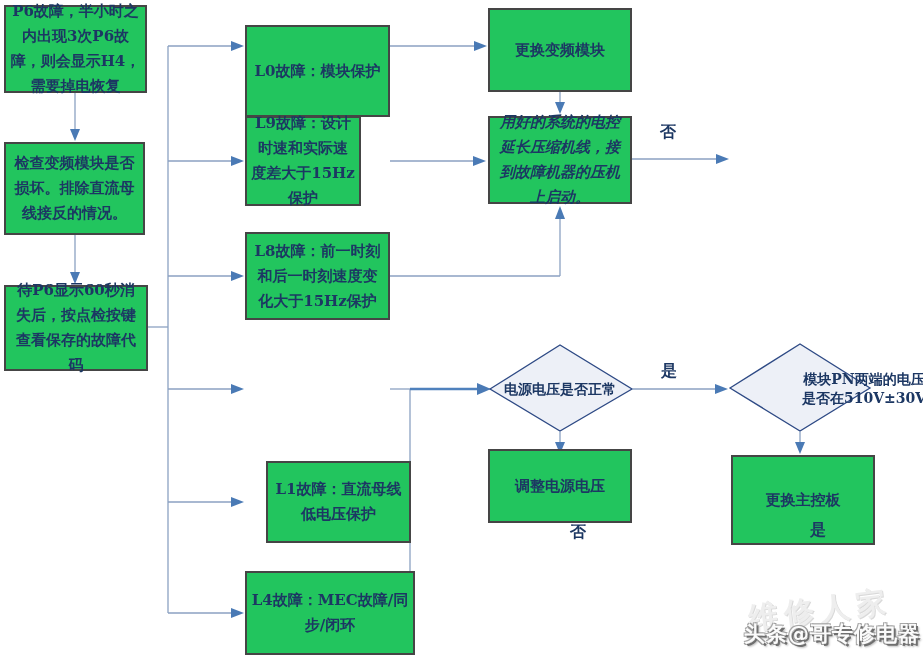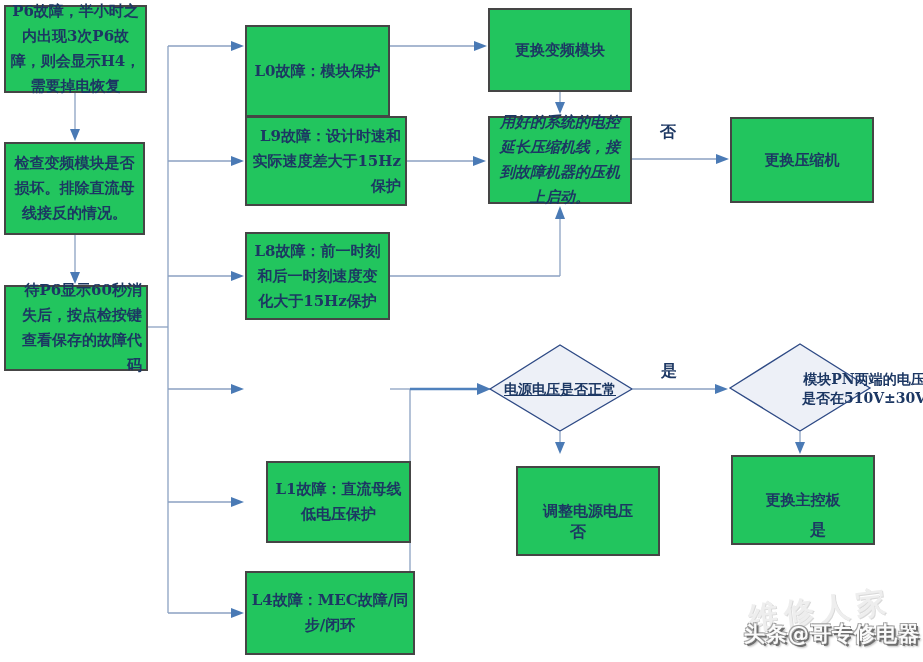--- a/index.html
+++ b/index.html
@@ -119,35 +119,34 @@
     </g>
 
     <g>
       <line x1="800" y1="431" x2="800" y2="442" stroke="#8ba1c2" stroke-width="1.3"></line>
       <polygon points="800,454 795,442 805,442" fill="#4a7ab5"></polygon>
     </g>
   </svg>
 
   <div class="node" style="left:4px;top:5px;width:143px;height:88px;">P6故障，半小时之内出现3次P6故障，则会显示H4，需要掉电恢复</div>
   <div class="node" style="left:4px;top:142px;width:141px;height:93px;">检查变频模块是否损坏。排除直流母线接反的情况。</div>
-  <div class="node" style="left:4px;top:285px;width:144px;height:86px;text-align:right;">待P6显示60秒消失后，按点检按键查看保存的故障代码</div>
+  <div class="node" style="left:4px;top:285px;width:144px;height:86px;">待P6显示60秒消失后，按点检按键查看保存的故障代码</div>
 
   <div class="node" style="left:245px;top:6px;width:145px;height:92px;margin-top:19px;">L0故障：模块保护</div>
-  <div class="node" style="left:245px;top:116px;width:162px;height:90px;text-align:right;">L9故障：设计时速和实际速度差大于15Hz保护</div>
+  <div class="node" style="left:245px;top:116px;width:116px;height:90px;">L9故障：设计时速和实际速度差大于15Hz保护</div>
   <div class="node" style="left:245px;top:232px;width:145px;height:88px;">L8故障：前一时刻和后一时刻速度变化大于15Hz保护</div>
   <div class="node" style="left:245px;top:461px;width:145px;height:82px;margin-left:21px;">L1故障：直流母线低电压保护</div>
   <div class="node" style="left:245px;top:571px;width:170px;height:84px;">L4故障：MEC故障/同步/闭环</div>
 
   <div class="node" style="left:488px;top:8px;width:144px;height:84px;">更换变频模块</div>
   <div class="node" style="left:488px;top:116px;width:144px;height:88px;font-style:italic;">用好的系统的电控延长压缩机线，接到故障机器的压机上启动。</div>
-  <div class="node" style="left:730px;top:117px;width:144px;height:86px;">更换压缩机</div>
-  <div class="node" style="left:488px;top:466px;width:144px;height:90px;margin-left:28px;">调整电源电压</div>
+  <div class="node" style="left:488px;top:449px;width:144px;height:74px;">调整电源电压</div>
   <div class="node" style="left:731px;top:455px;width:144px;height:90px;">更换主控板</div>
 
-  <div class="diamond-text" style="left:498px;top:352px;width:124px;height:74px;text-decoration:underline;">电源电压是否正常</div>
+  <div class="diamond-text" style="left:498px;top:352px;width:124px;height:74px;">电源电压是否正常</div>
   <div class="diamond-text" style="left:773px;top:349px;width:126px;height:80px;margin-left:28px;">模块PN两端的电压是否在510V±30V</div>
 
   <div class="edge-label" style="left:660px;top:122px;">否</div>
   <div class="edge-label" style="left:661px;top:361px;">是</div>
   <div class="edge-label" style="left:570px;top:522px;">否</div>
   <div class="edge-label" style="left:810px;top:520px;">是</div>
 
   <div class="wm-faint" style="left:748px;top:590px;">维修人家</div>
   <div class="wm-byline" style="left:696px;top:620px;">头条@哥专修电器</div>
 

